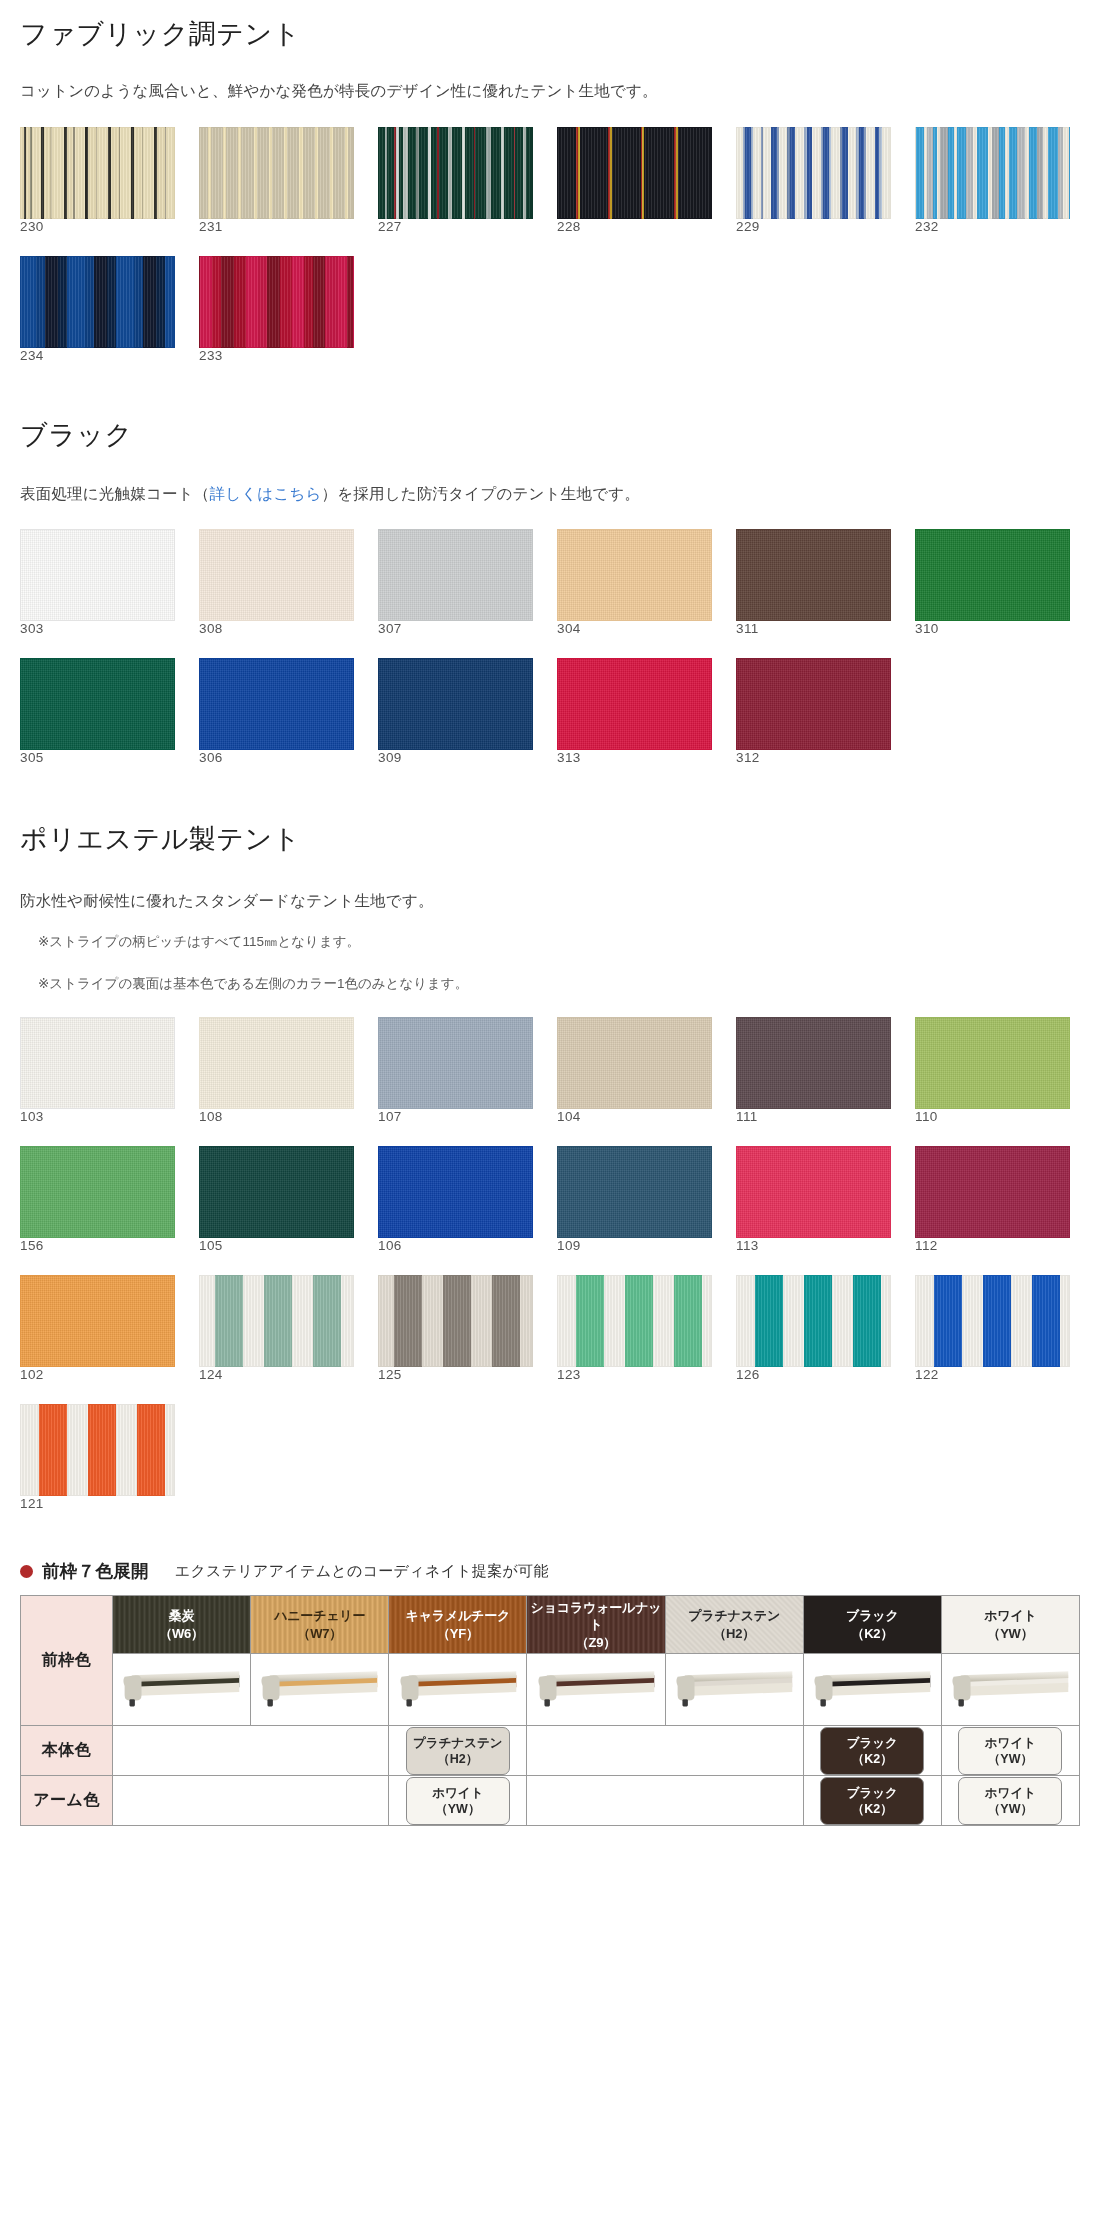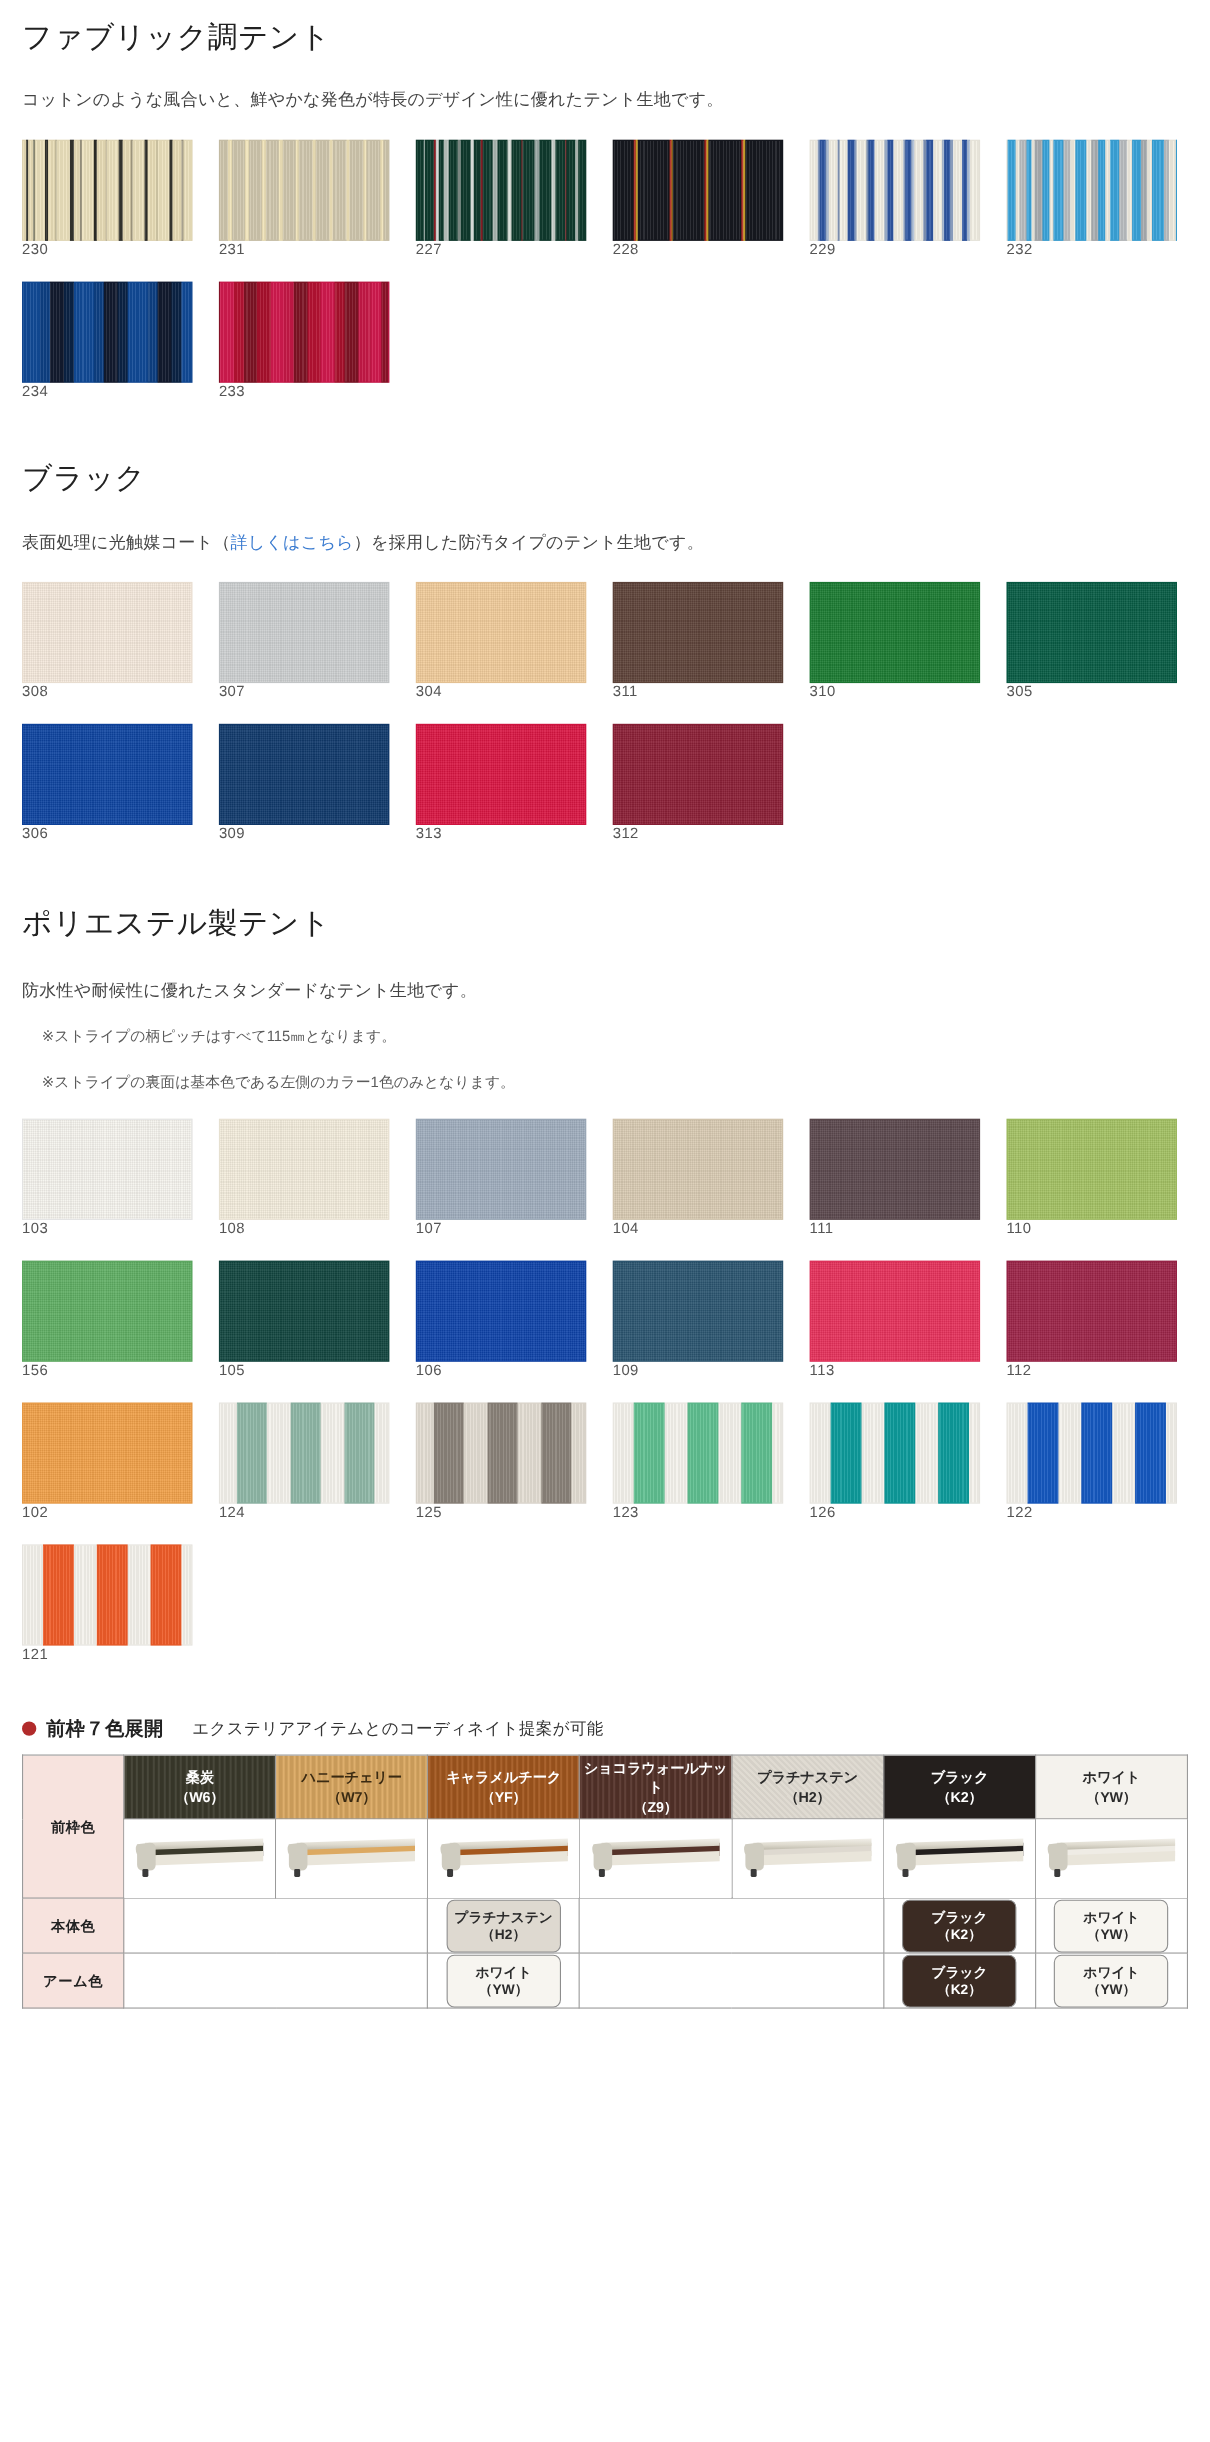--- a/index.html
+++ b/index.html
@@ -96,21 +96,21 @@
   }
   table.frame-table td, table.frame-table th {
     border: 1px solid #9a9a9a;
     padding: 0;
     vertical-align: middle;
     text-align: center;
   }
   .rowlabel {
     width: 92px;
     background: #f7e3de;
-    font-size: 13px;
+    font-size: 16px;
     font-weight: 700;
     color: #222;
     letter-spacing: 0.5px;
   }
   .colhead {
     height: 58px;
     font-size: 13px;
     line-height: 1.35;
     font-weight: 700;
     padding: 4px 2px;
@@ -173,20 +173,24 @@
           <div class="swatch-img vgrain" style="background-image: linear-gradient(90deg, rgb(208, 26, 78) 0px, rgb(208, 26, 78) 8%, rgb(180, 18, 50) 8%, rgb(180, 18, 50) 14%, rgb(125, 19, 36) 14%, rgb(125, 19, 36) 22%, rgb(168, 16, 44) 22%, rgb(168, 16, 44) 30%, rgb(208, 26, 78) 30%, rgb(208, 26, 78) 38%, rgb(196, 24, 70) 38%, rgb(196, 24, 70) 44%, rgb(125, 19, 36) 44%, rgb(125, 19, 36) 52%, rgb(180, 18, 50) 52%, rgb(180, 18, 50) 60%, rgb(208, 26, 78) 60%, rgb(208, 26, 78) 68%, rgb(168, 16, 44) 68%, rgb(168, 16, 44) 74%, rgb(125, 19, 36) 74%, rgb(125, 19, 36) 82%, rgb(196, 24, 70) 82%, rgb(196, 24, 70) 90%, rgb(208, 26, 78) 90%, rgb(208, 26, 78) 96%, rgb(140, 18, 40) 96%, rgb(140, 18, 40) 100%);"></div>
           <div class="swatch-label">233</div>
         </div>
       </div>
   </div>
 
   <div class="inner section" style="padding-top:34px;">
     <h2 class="sec-title">ブラック</h2>
     <p class="sec-desc" style="margin-top:30px;"><span>表面処理に光触媒コート（</span><a href="#">詳しくはこちら</a><span>）を採用した防汚タイプのテント生地です。</span></p>
     <div class="swatch-grid" id="grid-antistain" style="margin-top:22px;">
+        <div class="swatch-cell">
+          <div class="swatch-img solid weave light" style="background: rgb(251, 251, 250);"></div>
+          <div class="swatch-label">303</div>
+        </div>
         <div class="swatch-cell">
           <div class="swatch-img solid weave" style="background: rgb(245, 233, 220);"></div>
           <div class="swatch-label">308</div>
         </div>
         <div class="swatch-cell">
           <div class="swatch-img solid weave" style="background: rgb(205, 208, 209);"></div>
           <div class="swatch-label">307</div>
         </div>
         <div class="swatch-cell">
           <div class="swatch-img solid weave" style="background: rgb(240, 203, 154);"></div>

